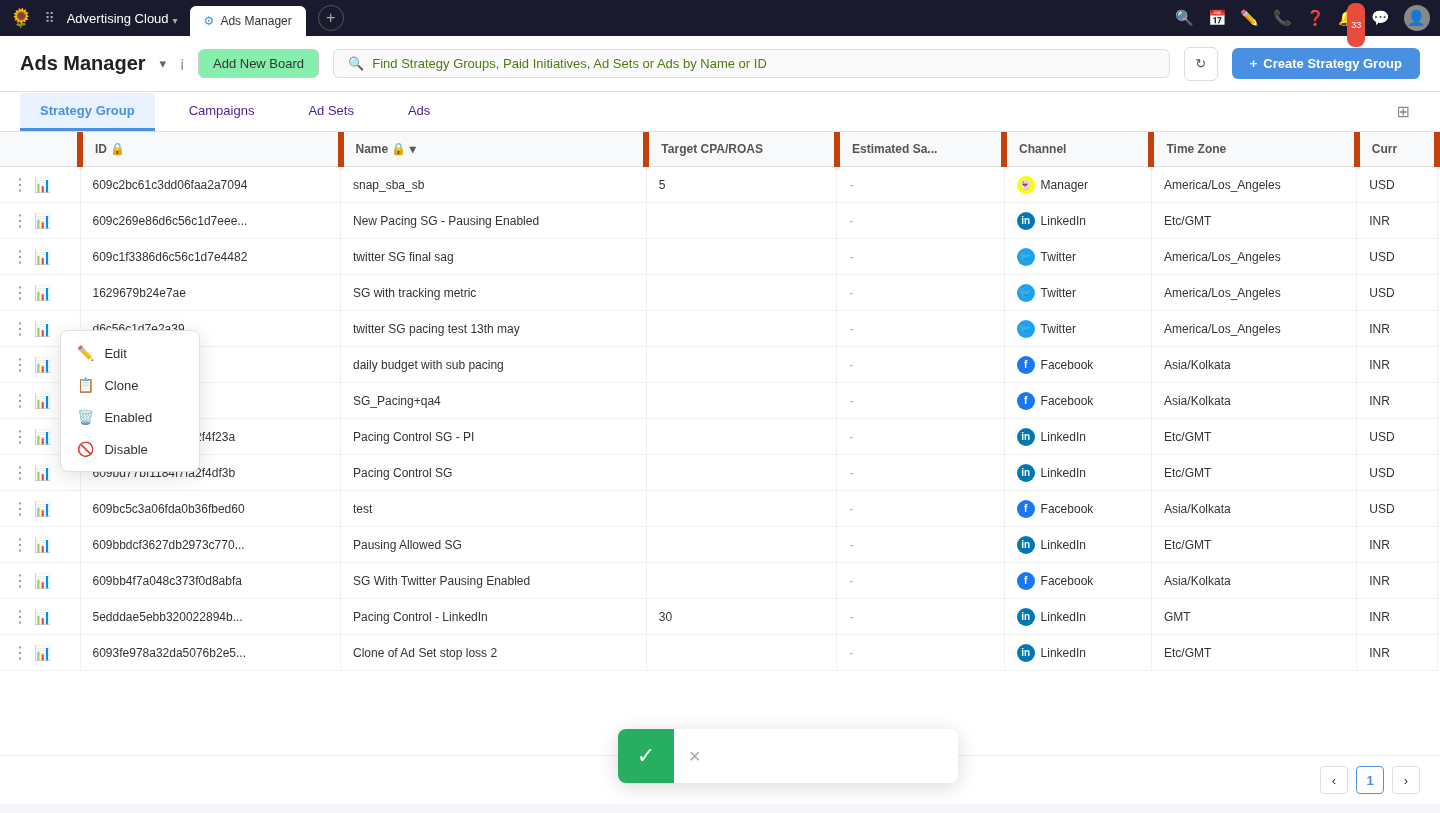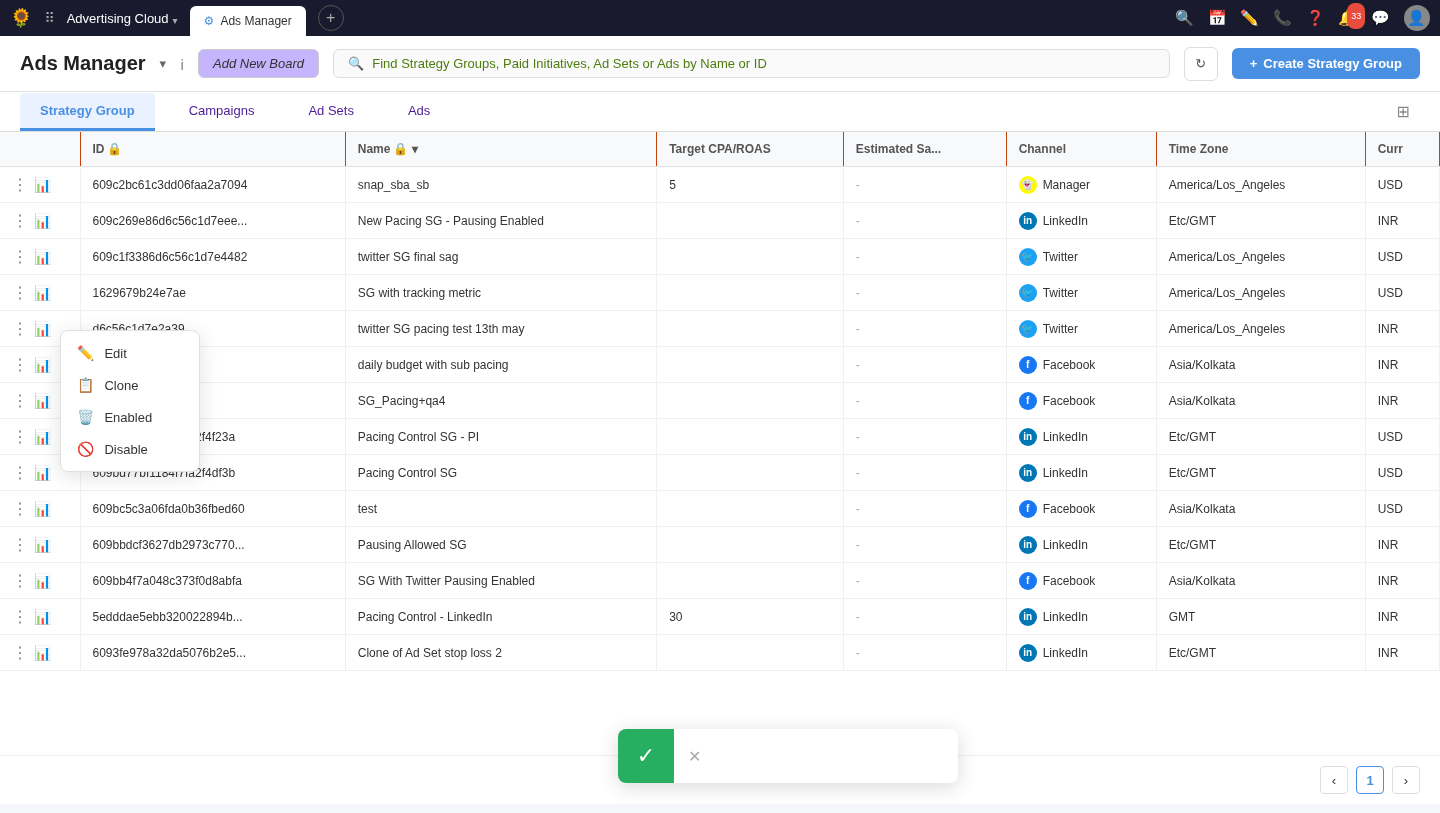--- a/index.html
+++ b/index.html
@@ -19,34 +19,34 @@
       background: #fff; color: #333; border-radius: 6px 6px 0 0;
       padding: 4px 14px; font-size: 12px; height: 30px; margin-top: 6px;
     }
     .top-nav-tab .tab-icon { color: #4a90d9; }
     .top-nav-add-tab {
       width: 26px; height: 26px; border-radius: 50%; border: 1px solid #555;
       display: flex; align-items: center; justify-content: center; color: #aaa; cursor: pointer; font-size: 16px;
     }
     .top-nav-right { margin-left: auto; display: flex; align-items: center; gap: 14px; color: #ccc; font-size: 15px; }
     .notif-badge { position: relative; }
-    .notif-badge .badge { position: absolute; top: -6px; right: -8px; background: #e74c3c; color: #fff; font-size: 9px; border-radius: 8px; padding: 8px 4px; }
+    .notif-badge .badge { position: absolute; top: -6px; right: -8px; background: #e74c3c; color: #fff; font-size: 9px; border-radius: 8px; padding: 17px 4px; }
     .avatar { width: 26px; height: 26px; border-radius: 50%; background: #888; display: flex; align-items: center; justify-content: center; overflow: hidden; }
 
     
     .sub-header {
       display: flex; align-items: center; padding: 10px 20px; gap: 14px;
       background: #fff; border-bottom: 1px solid #e0e0e0; height: 56px;
     }
     .sub-header-title { font-size: 20px; font-weight: 700; color: #222; }
     .sub-header-chevron { color: #666; cursor: pointer; }
     .sub-header-info { color: #888; cursor: pointer; font-size: 15px; }
     .add-board-btn {
-      border: 1px solid #ccc; background: #c4b5fd; border-radius: 6px;
-      padding: 6px 14px; font-size: 13px; cursor: pointer; color: #333; font-style: italic;
+      border: 1px solid #ccc; background: #86efac; border-radius: 6px;
+      padding: 6px 14px; font-size: 13px; cursor: pointer; color: #333;
     }
     .search-box {
       flex: 1; display: flex; align-items: center; gap: 8px;
       border: 1px solid #ddd; border-radius: 6px; padding: 6px 14px;
       background: #fafafa; color: #999; font-size: 13px;
     }
     .search-icon { color: #aaa; }
     .refresh-btn {
       width: 34px; height: 34px; border: 1px solid #ddd; border-radius: 6px;
       display: flex; align-items: center; justify-content: center; cursor: pointer; background: #fff; color: #555;
@@ -66,21 +66,21 @@
       padding: 10px 20px; font-size: 13px; cursor: pointer; color: #4c1d95;
       border-bottom: 3px solid transparent;
     }
     .tab-item.active { color: #4a90e2; border-bottom-color: #4a90e2; font-weight: 600; background: #eaf2ff; border-radius: 4px 4px 0 0; }
     .tab-bar-right { margin-left: auto; color: #888; cursor: pointer; font-size: 16px; padding: 10px; }
 
     
     .table-wrapper { overflow-x: auto; background: #fff; height: calc(100vh - 190px); overflow-y: auto; }
     table { width: 100%; border-collapse: collapse; min-width: 1100px; }
     thead th {
-      background: #f8f9fb; border-bottom: 1px solid #e0e0e0; border-right: 1px solid #c2410c;
+      background: #f8f9fb; border-bottom: 1px solid #e0e0e0; border-right: 6px solid #c2410c;
       padding: 10px 12px; text-align: left; font-size: 12px; color: #555; font-weight: 600;
       position: sticky; top: 0; z-index: 2; white-space: nowrap;
     }
     thead th:first-child { width: 80px; }
     tbody tr { border-bottom: 1px solid #f0f0f0; }
     tbody td { padding: 8px 12px; font-size: 12px; color: #333; border-right: 1px solid #f0f0f0; white-space: nowrap; }
     .row-actions { display: flex; align-items: center; gap: 6px; }
     .dots-icon { color: #888; cursor: pointer; font-size: 16px; }
     .chart-icon { color: #aaa; cursor: pointer; font-size: 14px; }
     .channel-cell { display: flex; align-items: center; gap: 6px; }

